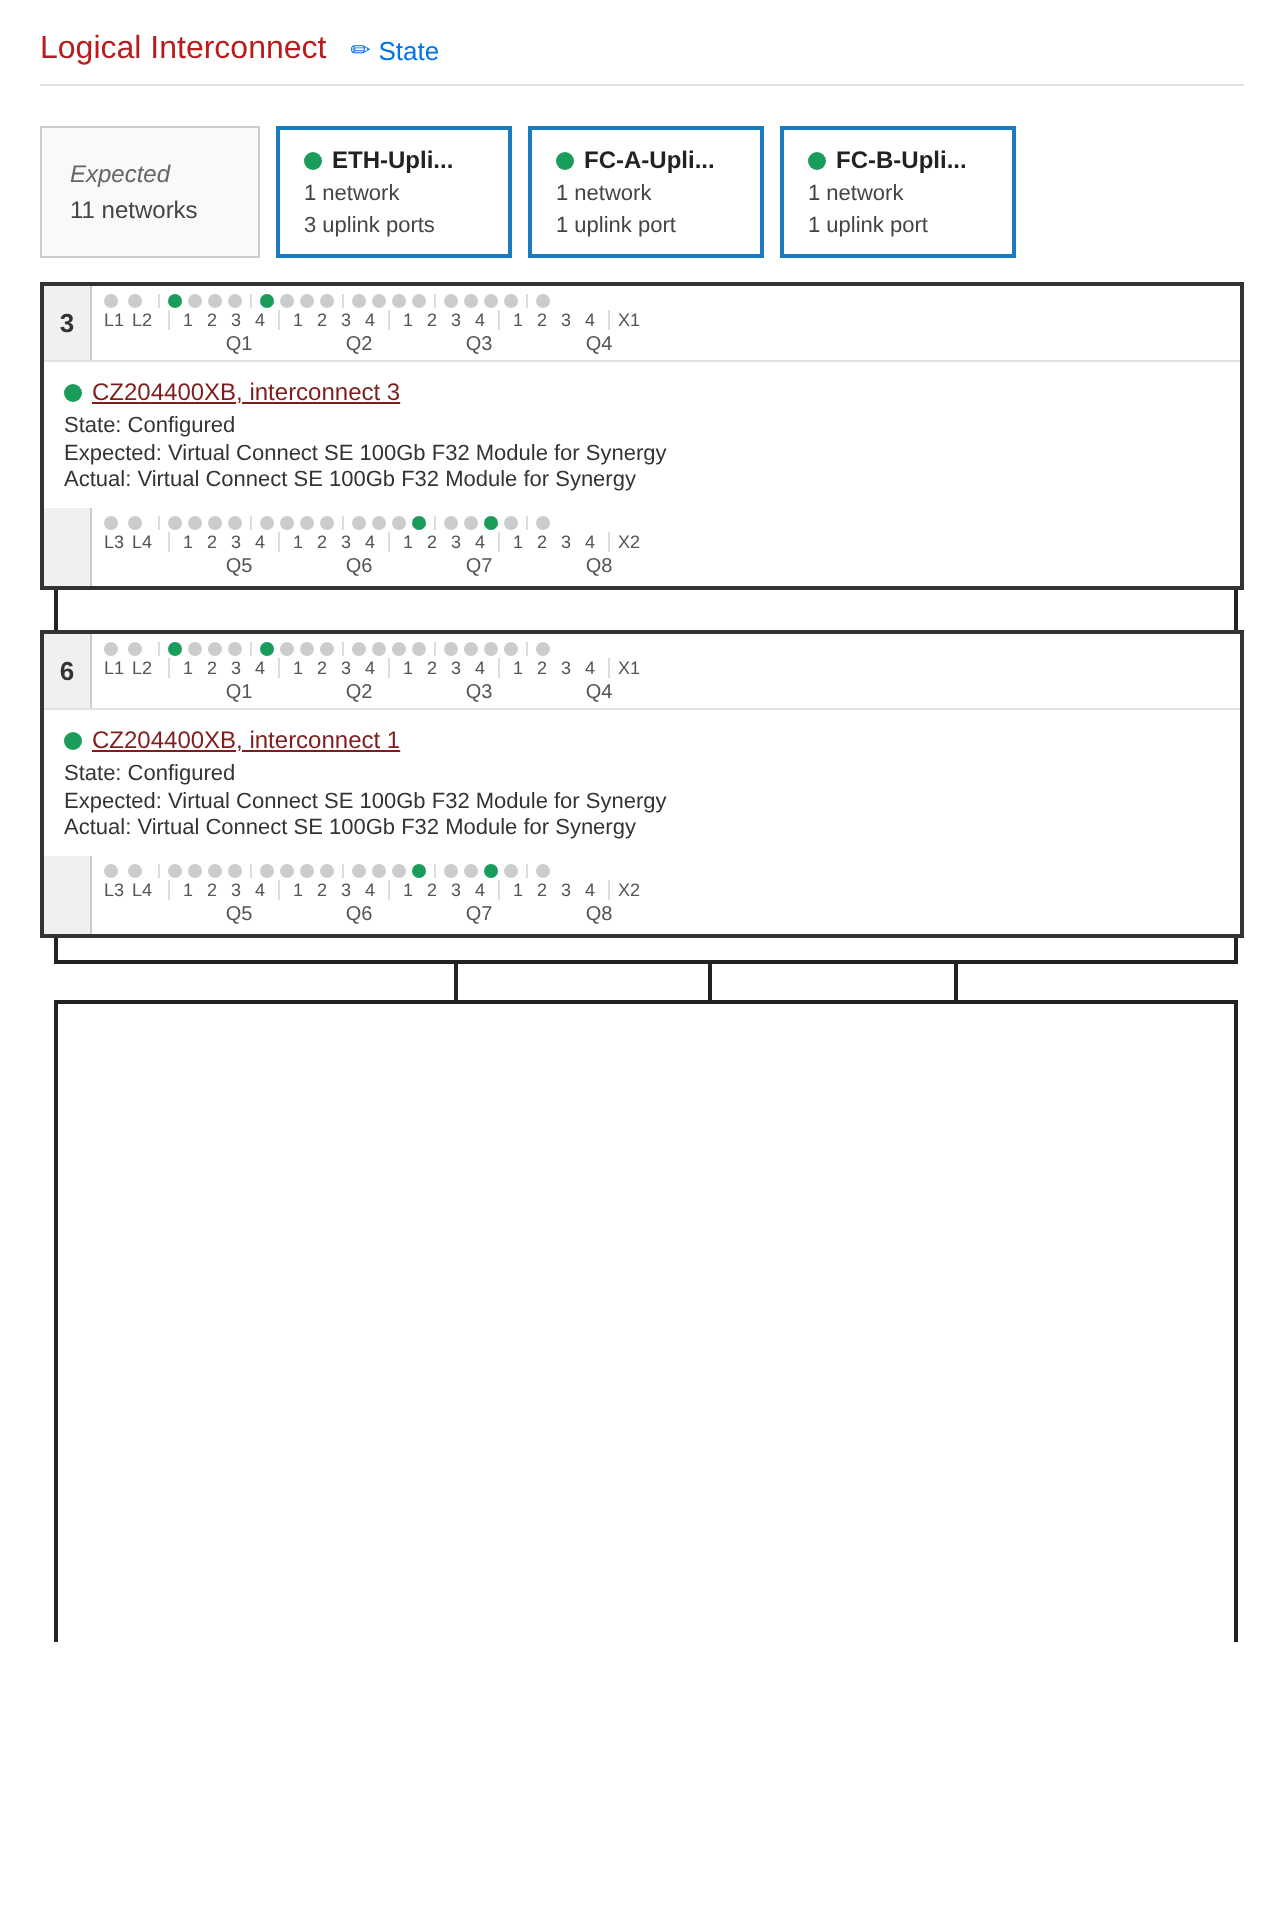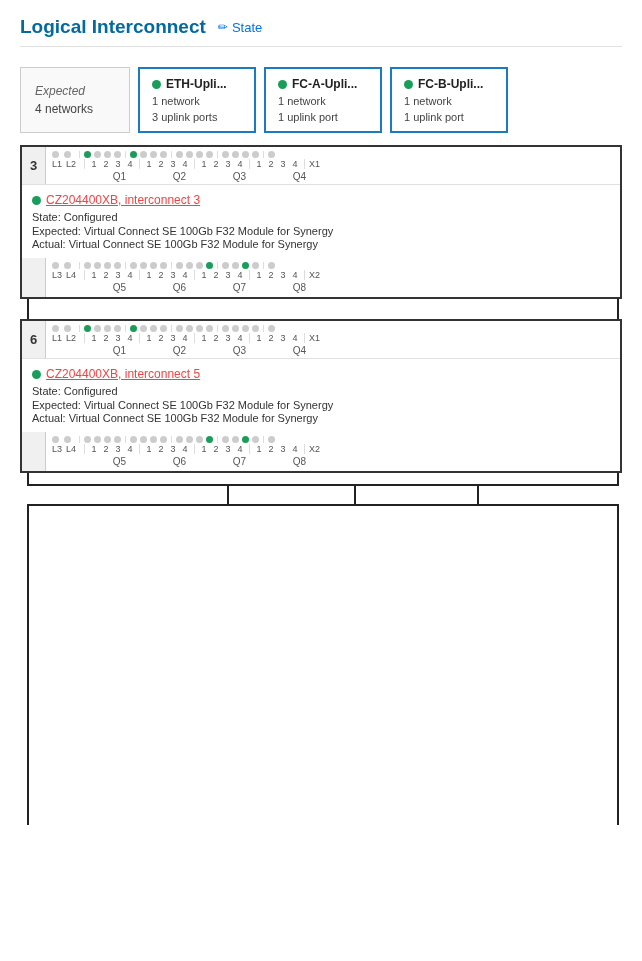--- a/index.html
+++ b/index.html
@@ -16,23 +16,23 @@
     }
     .page-header {
       display: flex;
       align-items: center;
       gap: 12px;
       margin-bottom: 20px;
       border-bottom: 1px solid #e0e0e0;
       padding-bottom: 8px;
     }
     .page-title {
-      font-size: 19px;
-      font-weight: 700;
-      color: #0369a1;
+      font-size: 16px;
+      font-weight: 400;
+      color: #b91c1c;
     }
     .edit-link {
       display: flex;
       align-items: center;
       gap: 4px;
       color: #0073e6;
       text-decoration: none;
       font-size: 13px;
     }
     .edit-icon {
@@ -133,21 +133,21 @@
     .port-dot.inactive {
       background: #cccccc;
     }
 
     
     .module-info {
       padding: 8px 10px 8px 10px;
       border-top: 1px solid #e0e0e0;
     }
     .module-name-link {
-      color: #ef4444;
+      color: #7f1d1d;
       text-decoration: underline;
       font-size: 12px;
       cursor: pointer;
     }
     .module-name-wrapper {
       display: flex;
       align-items: center;
       gap: 5px;
       margin-bottom: 4px;
     }
@@ -180,21 +180,21 @@
     <a class="edit-link">
       <span class="edit-icon">✏</span>
       <span>State</span>
     </a>
   </div>
 
   <div style="display:flex; align-items:stretch; margin-bottom: 0; position:relative;">
 
     <div class="internal-box">
       <div class="internal-label">Expected</div>
-      <div class="internal-networks">4 networks</div>
+      <div class="internal-networks">11 networks</div>
     </div>
 
     <div class="uplink-box">
       <div class="uplink-title">
         <span class="green-dot"></span>
         <span>ETH-Upli...</span>
       </div>
       <div class="uplink-network">1 network</div>
       <div class="uplink-ports">3 uplink ports</div>
     </div>
@@ -516,21 +516,21 @@
               <div style="border-left:1px solid transparent; padding-left:4px; width:58px; text-align:center; font-weight:500;">Q2</div>
               <div style="border-left:1px solid transparent; padding-left:4px; width:58px; text-align:center; font-weight:500;">Q3</div>
               <div style="border-left:1px solid transparent; padding-left:4px; width:58px; text-align:center; font-weight:500;">Q4</div>
             </div>
           </div>
         </div>
 
         <div class="module-info">
           <div class="module-name-wrapper">
             <span class="green-dot"></span>
-            <a class="module-name-link">CZ204400XB, interconnect 5</a>
+            <a class="module-name-link">CZ204400XB, interconnect 1</a>
           </div>
           <div class="module-state">
             <span>State: </span>
             <span>Configured</span>
           </div>
           <div class="module-expected">
             <span>Expected: </span>
             <span>Virtual Connect SE 100Gb F32 Module for Synergy</span>
           </div>
           <div class="module-actual">

